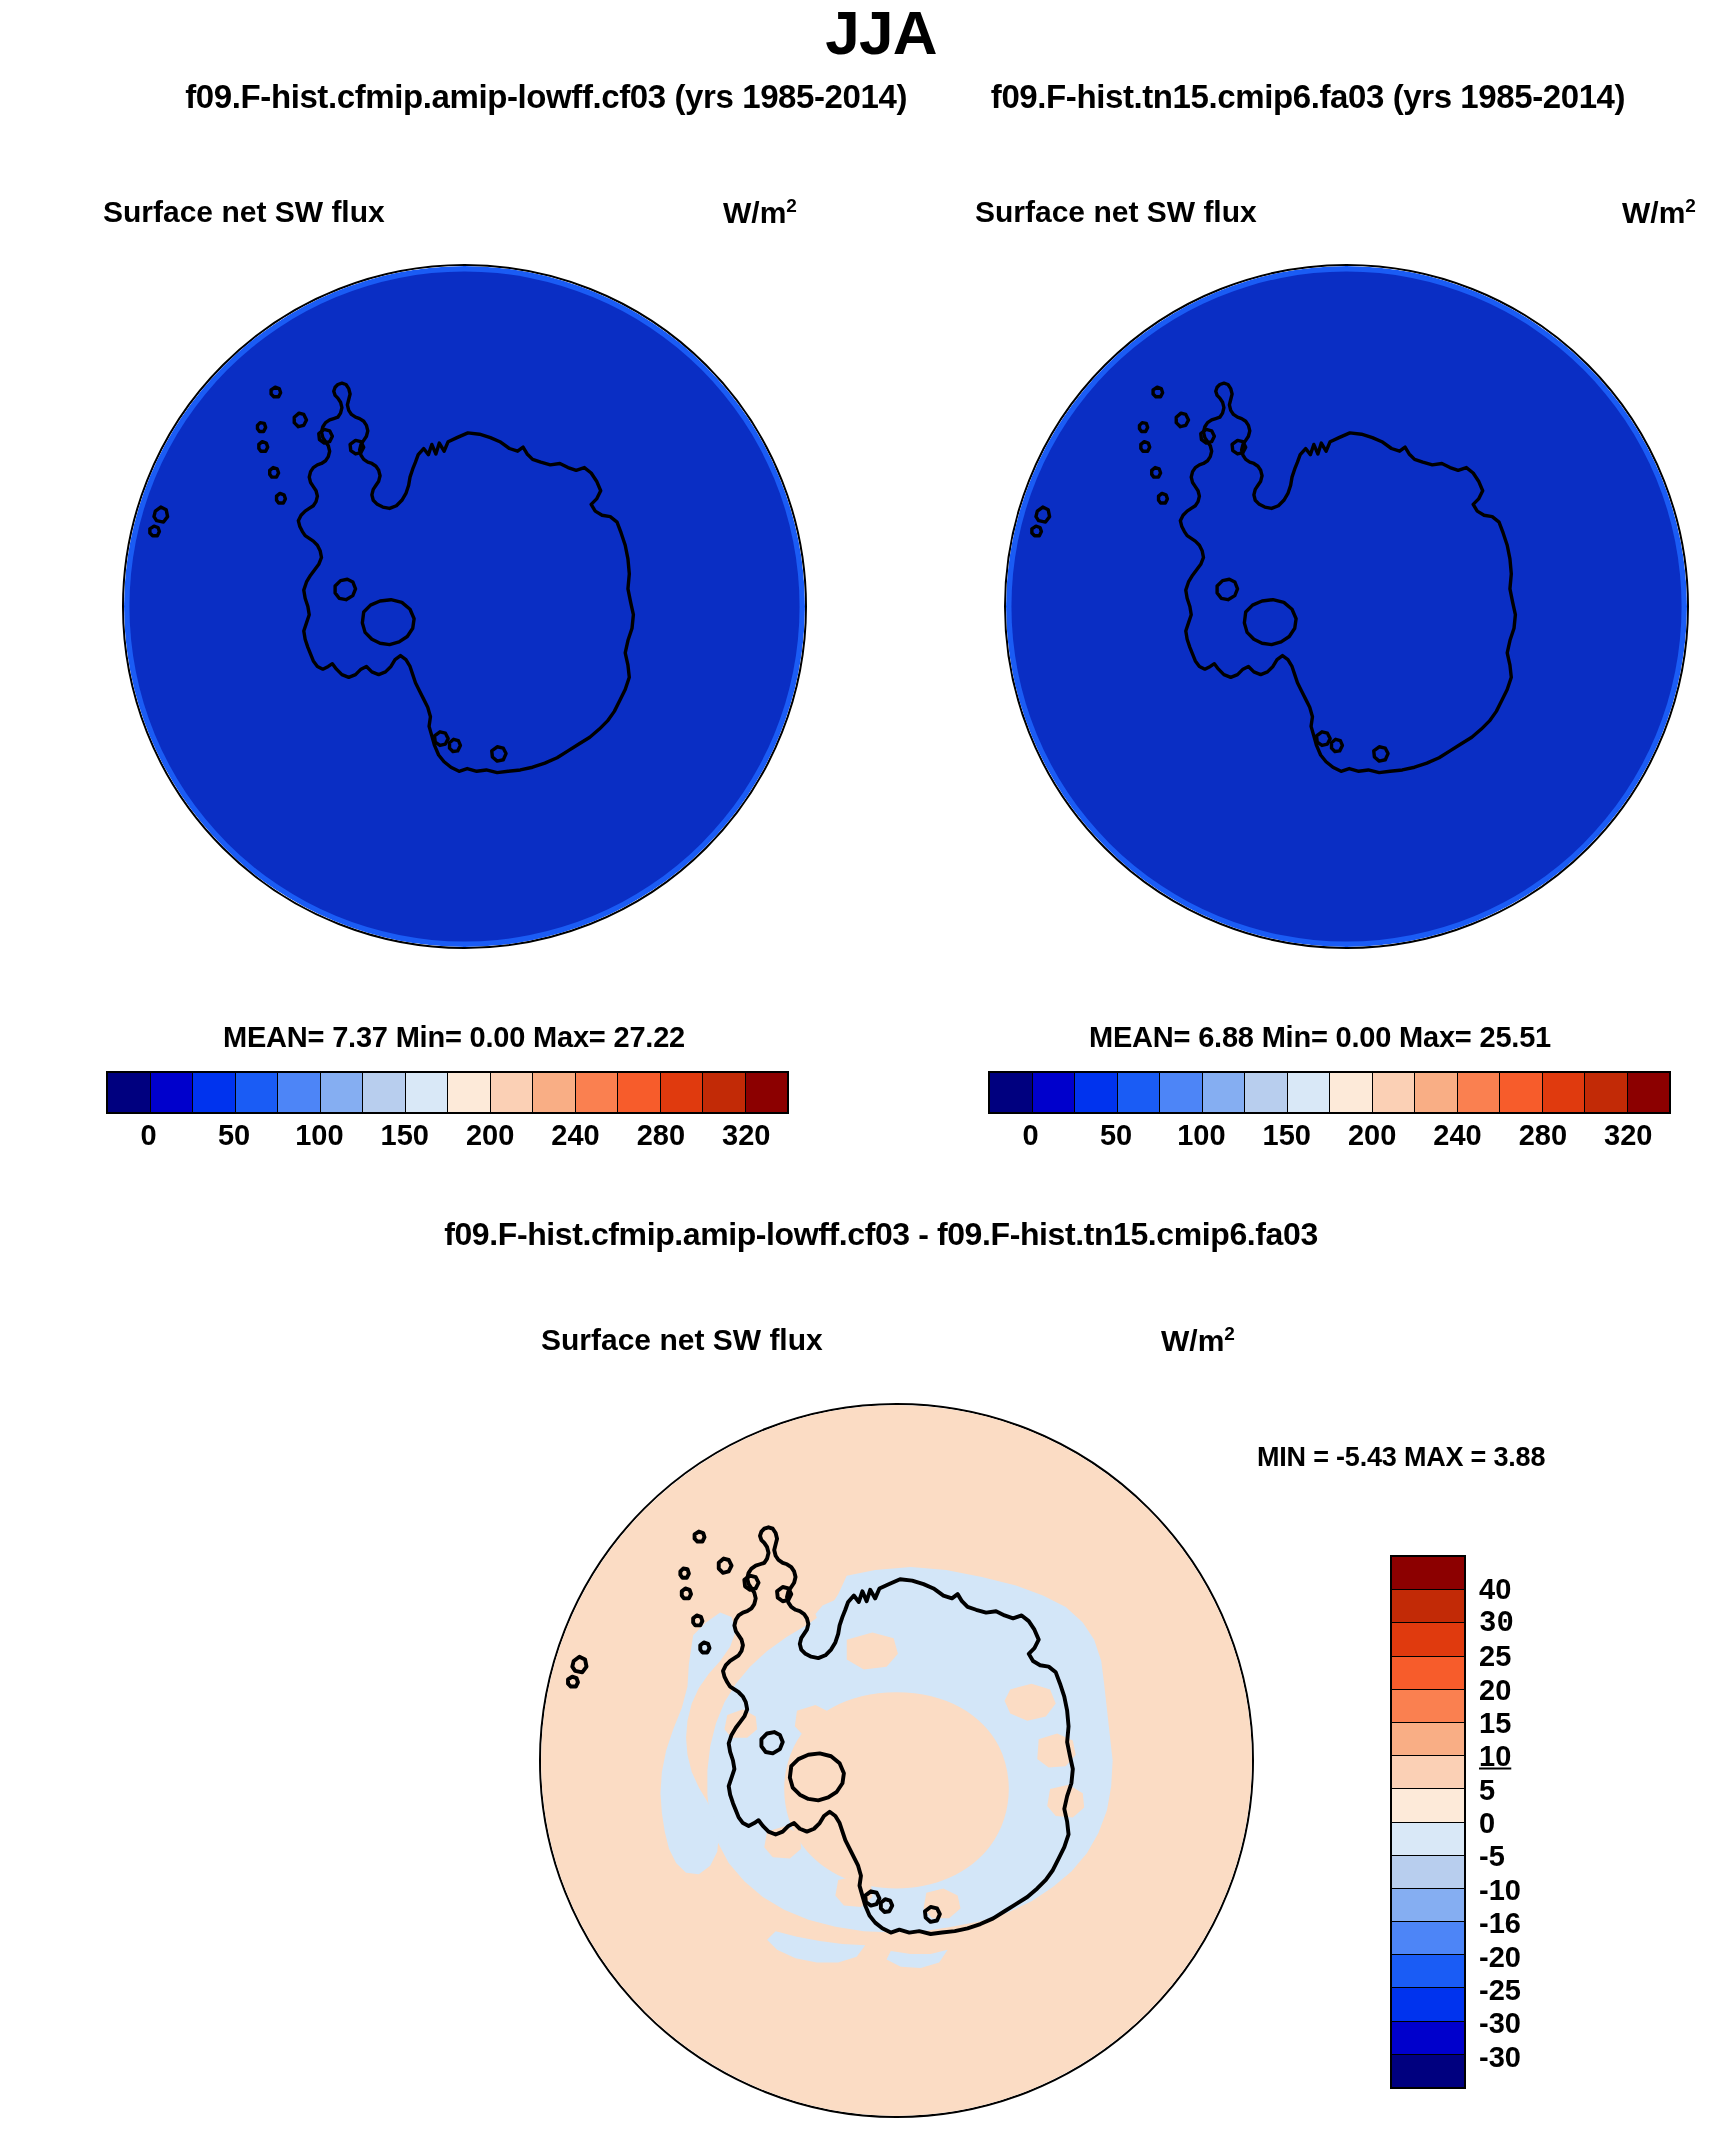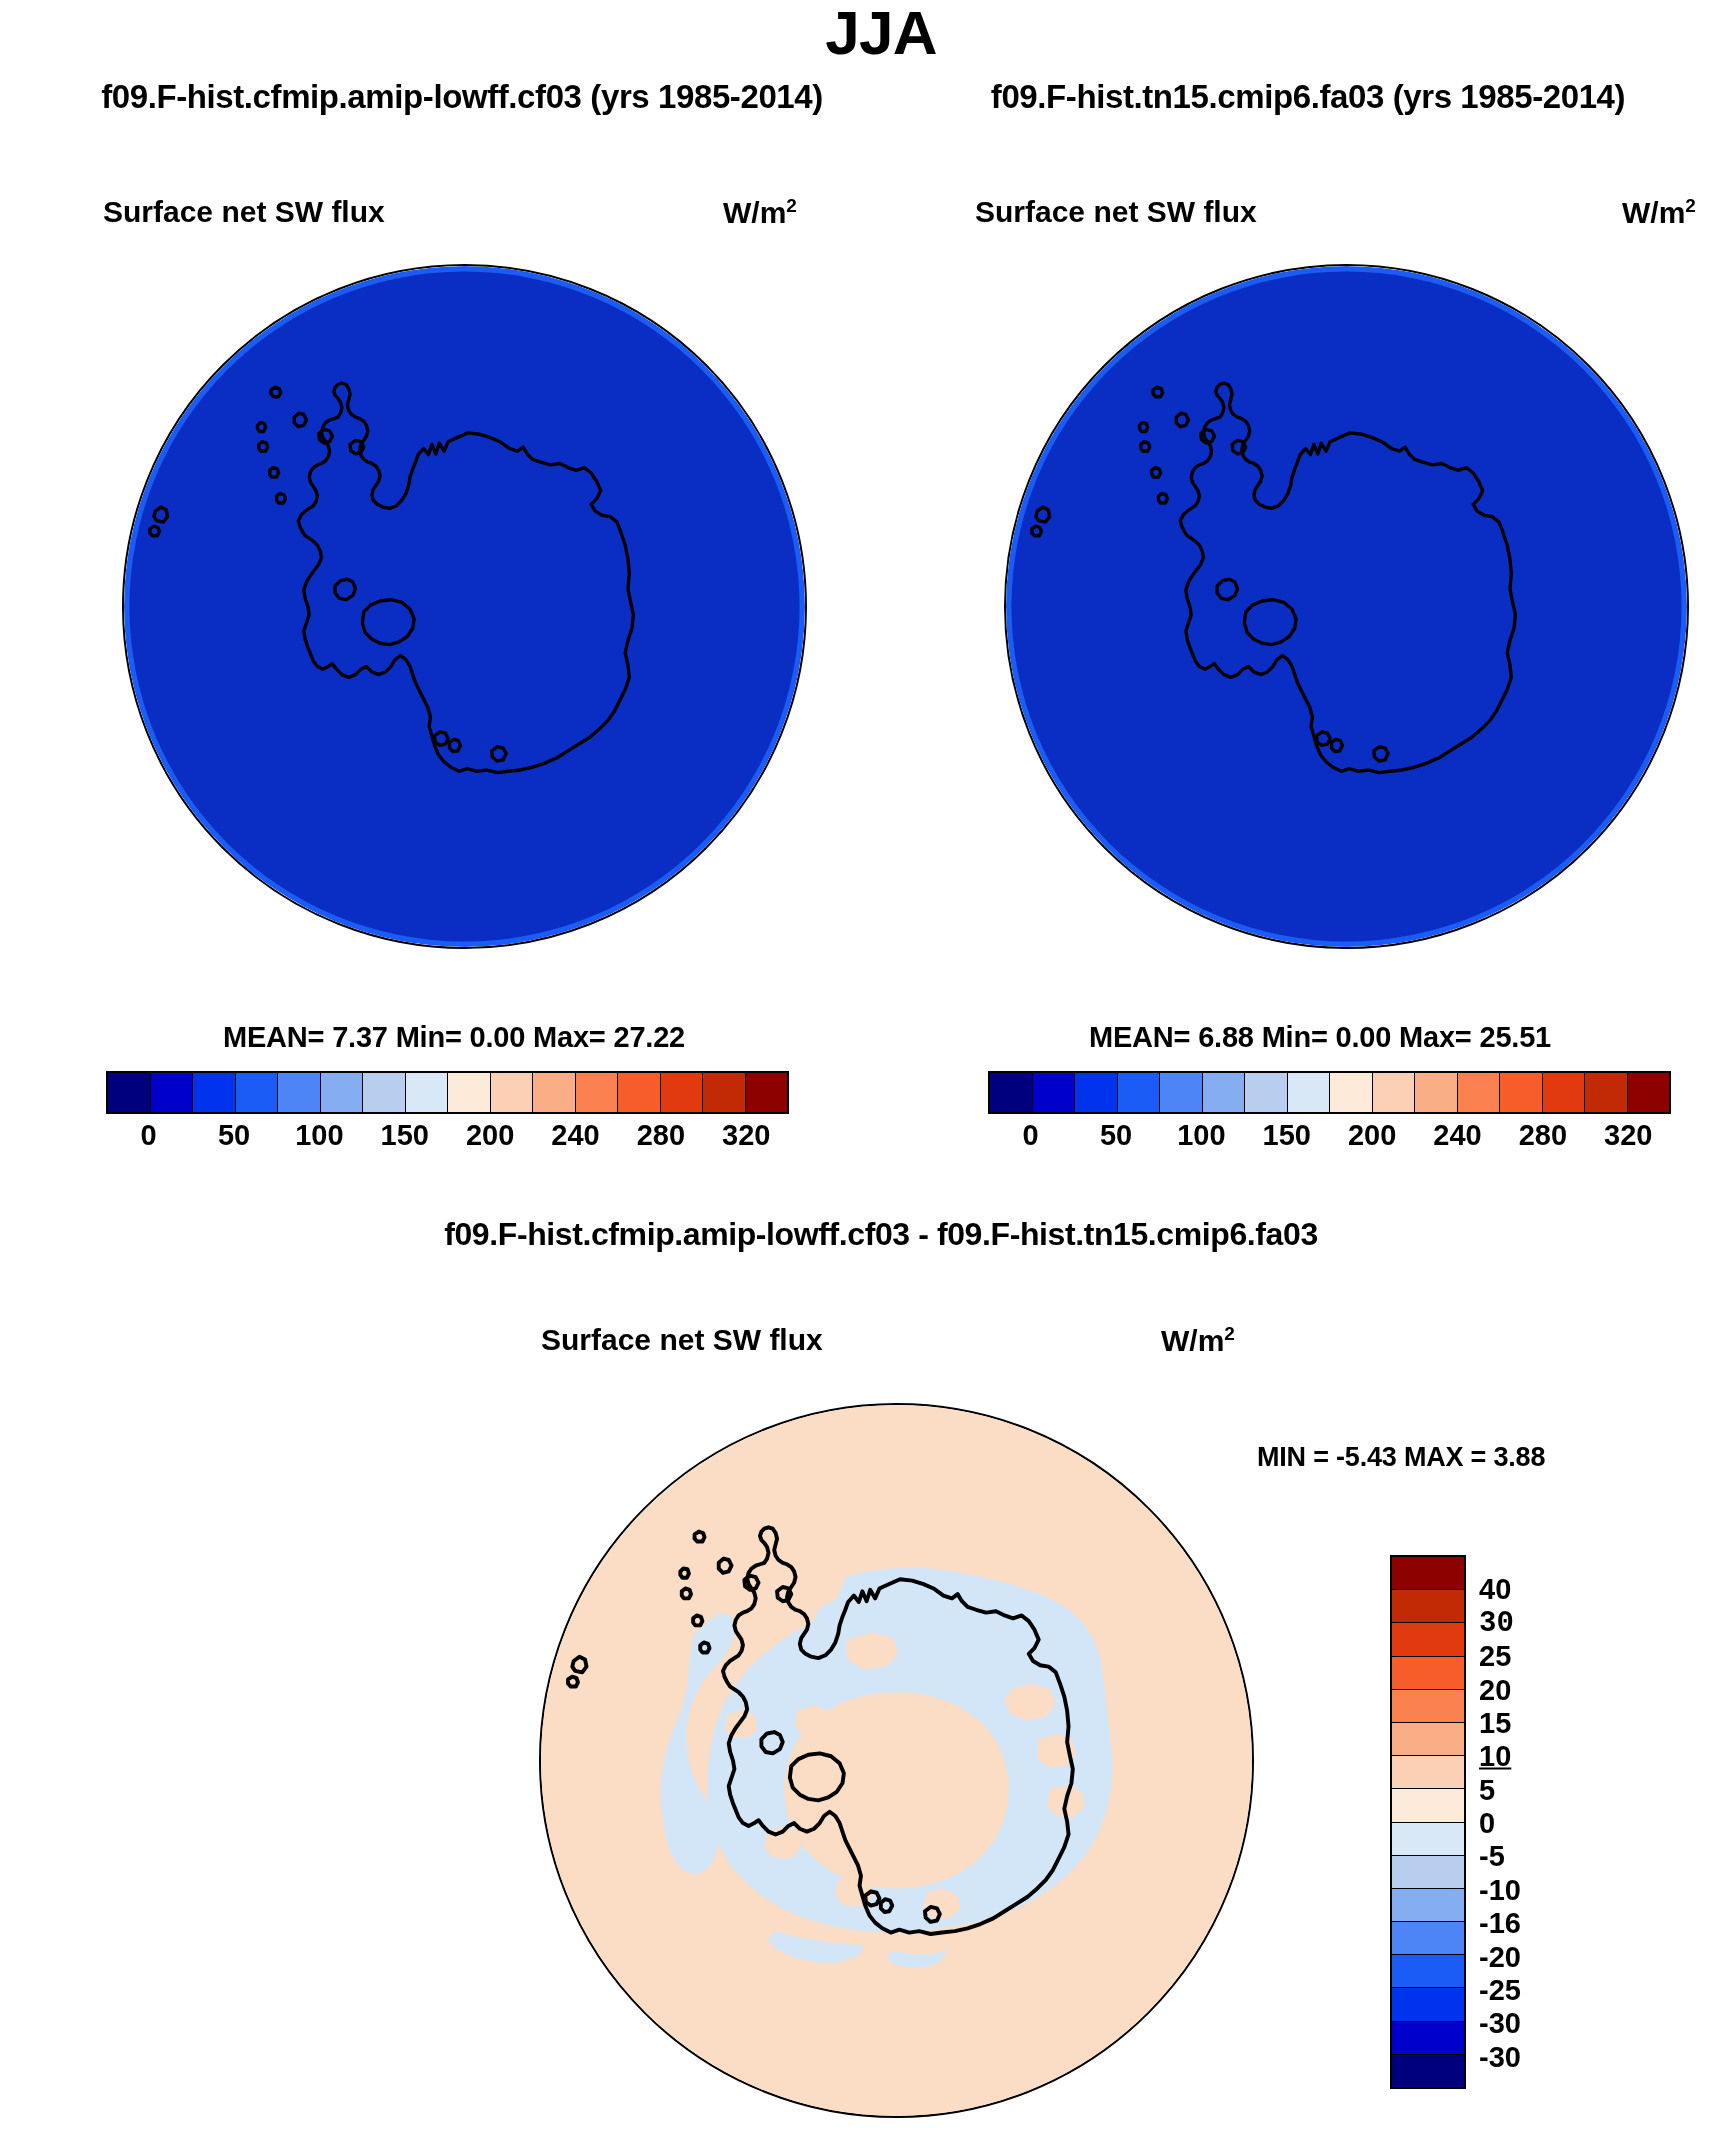--- a/index.html
+++ b/index.html
@@ -27,21 +27,21 @@
     line-height: 1.0;
     top: 1.6px;
   }
   .case-title {
     top: 78px;
     font-size: 33px;
     font-weight: bold;
     white-space: nowrap;
     letter-spacing: -0.4px;
   }
-  #case-title-left  { left: 0;     width: 890px; text-align: center; }
+  #case-title-left  { left: 0;     width: 890px; text-align: right; }
   #case-title-right { left: 854px; width: 874px; text-align: center; }
 
   #diff-case-title {
     left: 0; top: 1216px; width: 1728px;
     text-align: center;
     font-size: 32px;
     font-weight: bold;
     letter-spacing: -0.4px;
     white-space: nowrap;
   }

